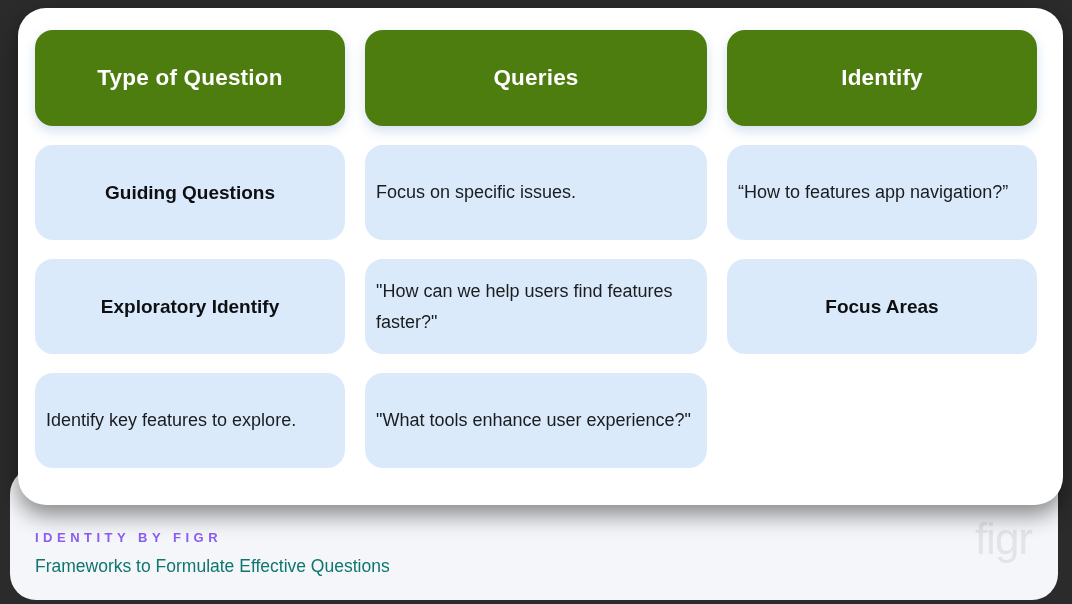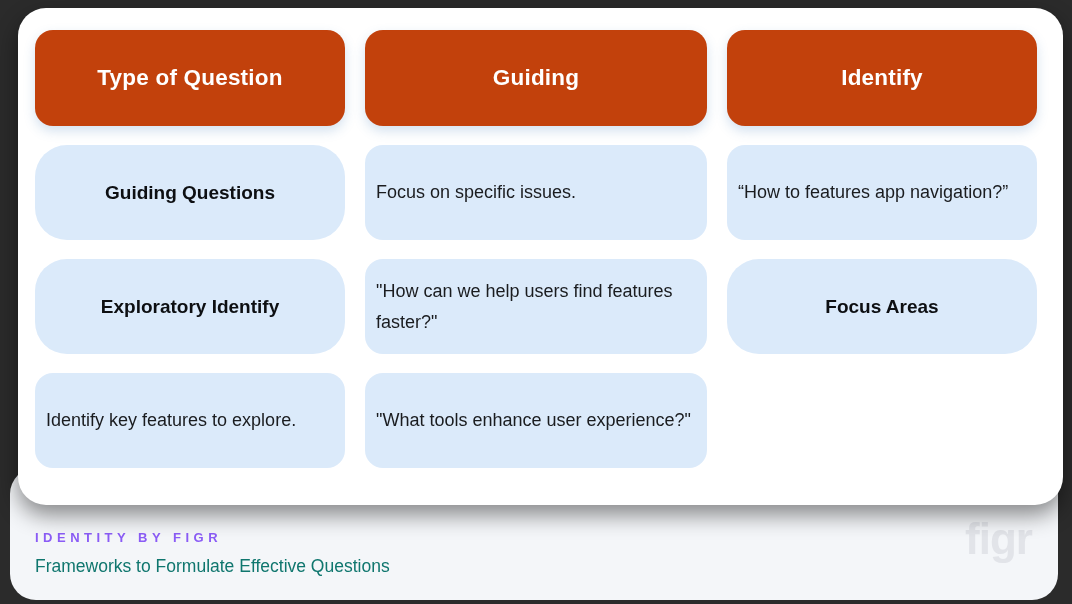--- a/index.html
+++ b/index.html
@@ -41,21 +41,21 @@
     top: 88px;
     font-size: 17.5px;
     font-weight: 400;
     color: #0f766e;
   }
   .figr-logo {
     position: absolute;
     right: 26px;
     top: 46px;
     font-size: 44px;
-    font-weight: 700;
+    font-weight: 400;
     color: #e2e4e9;
     letter-spacing: -1px;
   }
 
   
   .card {
     position: absolute;
     left: 18px;
     top: 8px;
     width: 1045px;
@@ -74,38 +74,37 @@
     grid-template-rows: 96px 95px 95px 95px;
     column-gap: 20px;
     row-gap: 19px;
   }
   .cell {
     border-radius: 18px;
     display: flex;
     align-items: center;
   }
   .header-cell {
-    background: #c2410c;
+    background: #4d7c0f;
     justify-content: center;
     color: #ffffff;
     font-size: 22.5px;
     font-weight: 700;
     letter-spacing: 0.2px;
     box-shadow: 0 5px 12px rgba(60, 120, 180, 0.22);
   }
   .body-cell {
     background: #dbeafa;
     color: #1a1c1f;
   }
   .type-cell {
     justify-content: center;
     font-size: 19px;
     font-weight: 700;
     color: #0d0f12;
-    border-radius: 32px;
   }
   .text-cell {
     padding: 0 11px;
     font-size: 18px;
     line-height: 31px;
   }
 </style>
 </head>
 <body>
 
@@ -114,21 +113,21 @@
   <div class="footer-panel">
     <div class="footer-eyebrow">IDENTITY BY FIGR</div>
     <div class="footer-title">Frameworks to Formulate Effective Questions</div>
     <div class="figr-logo">figr</div>
   </div>
 
   <div class="card">
     <div class="grid">
 
       <div class="cell header-cell">Type of Question</div>
-      <div class="cell header-cell">Guiding</div>
+      <div class="cell header-cell">Queries</div>
       <div class="cell header-cell">Identify</div>
 
       <div class="cell body-cell type-cell">Guiding Questions</div>
       <div class="cell body-cell text-cell">Focus on specific issues.</div>
       <div class="cell body-cell text-cell">“How to features app navigation?”</div>
 
       <div class="cell body-cell type-cell">Exploratory Identify</div>
       <div class="cell body-cell text-cell">"How can we help users find features faster?"</div>
 
       <div class="cell body-cell type-cell">Focus Areas</div>

